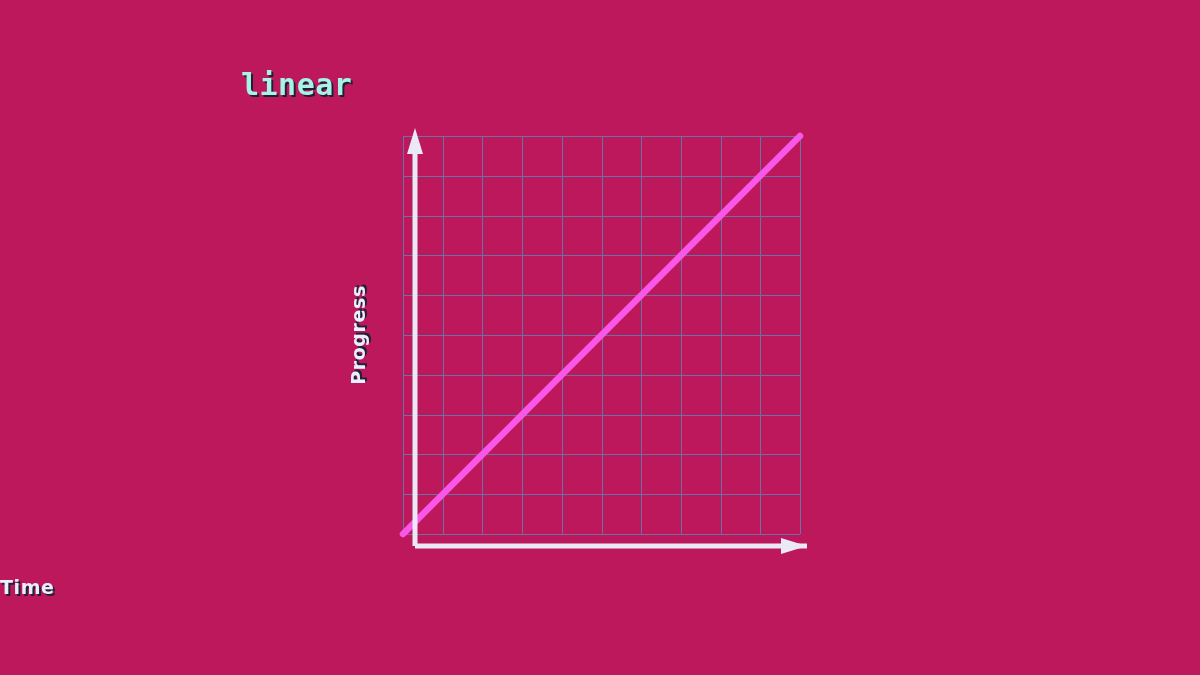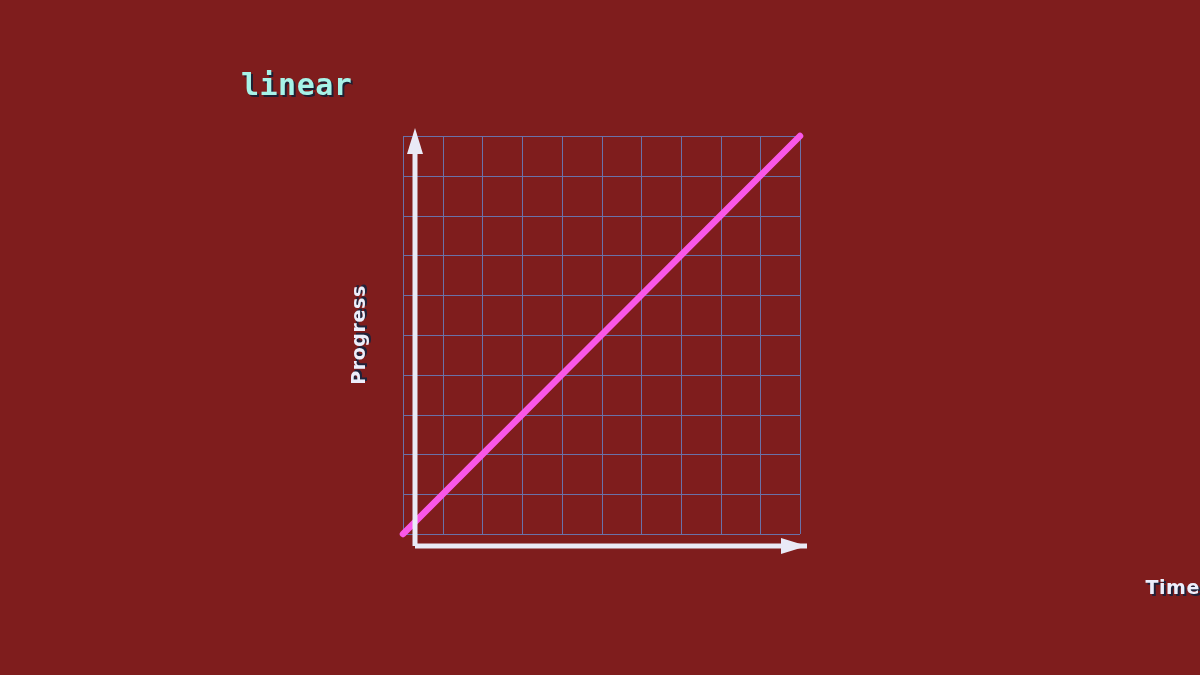--- a/index.html
+++ b/index.html
@@ -64,34 +64,34 @@
     text-shadow: 2px 2px 0 #20223a;
     letter-spacing: 0.6px;
     line-height: 1;
     white-space: nowrap;
   }
 
   #x-axis-label {
     left: 0;
     top: 578px;
     width: 1200px;
-    text-align: right;
+    text-align: left;
   }
 
   #y-axis-label {
     left: 358px;
     top: 335px;
     transform: translate(-50%, -50%) rotate(-90deg);
     transform-origin: 50% 50%;
   }
 </style>
 </head>
 <body>
 
-<div id="stage" style="background: #7f1d1d;">
+<div id="stage" style="background: #be185d;">
 
   <div id="chart-title" style="color: rgb(167, 243, 232);">linear</div>
 
   <div id="plot-area">
 
     <svg id="grid-svg" width="397" height="398" viewBox="0 0 397 398">
       <g id="grid-group" stroke-width="1.6" shape-rendering="crispEdges" stroke="#6a71a8">
           <line x1="0.5" y1="0" x2="0.5" y2="398"></line>
           <line x1="40.5" y1="0" x2="40.5" y2="398"></line>
           <line x1="79.5" y1="0" x2="79.5" y2="398"></line>

